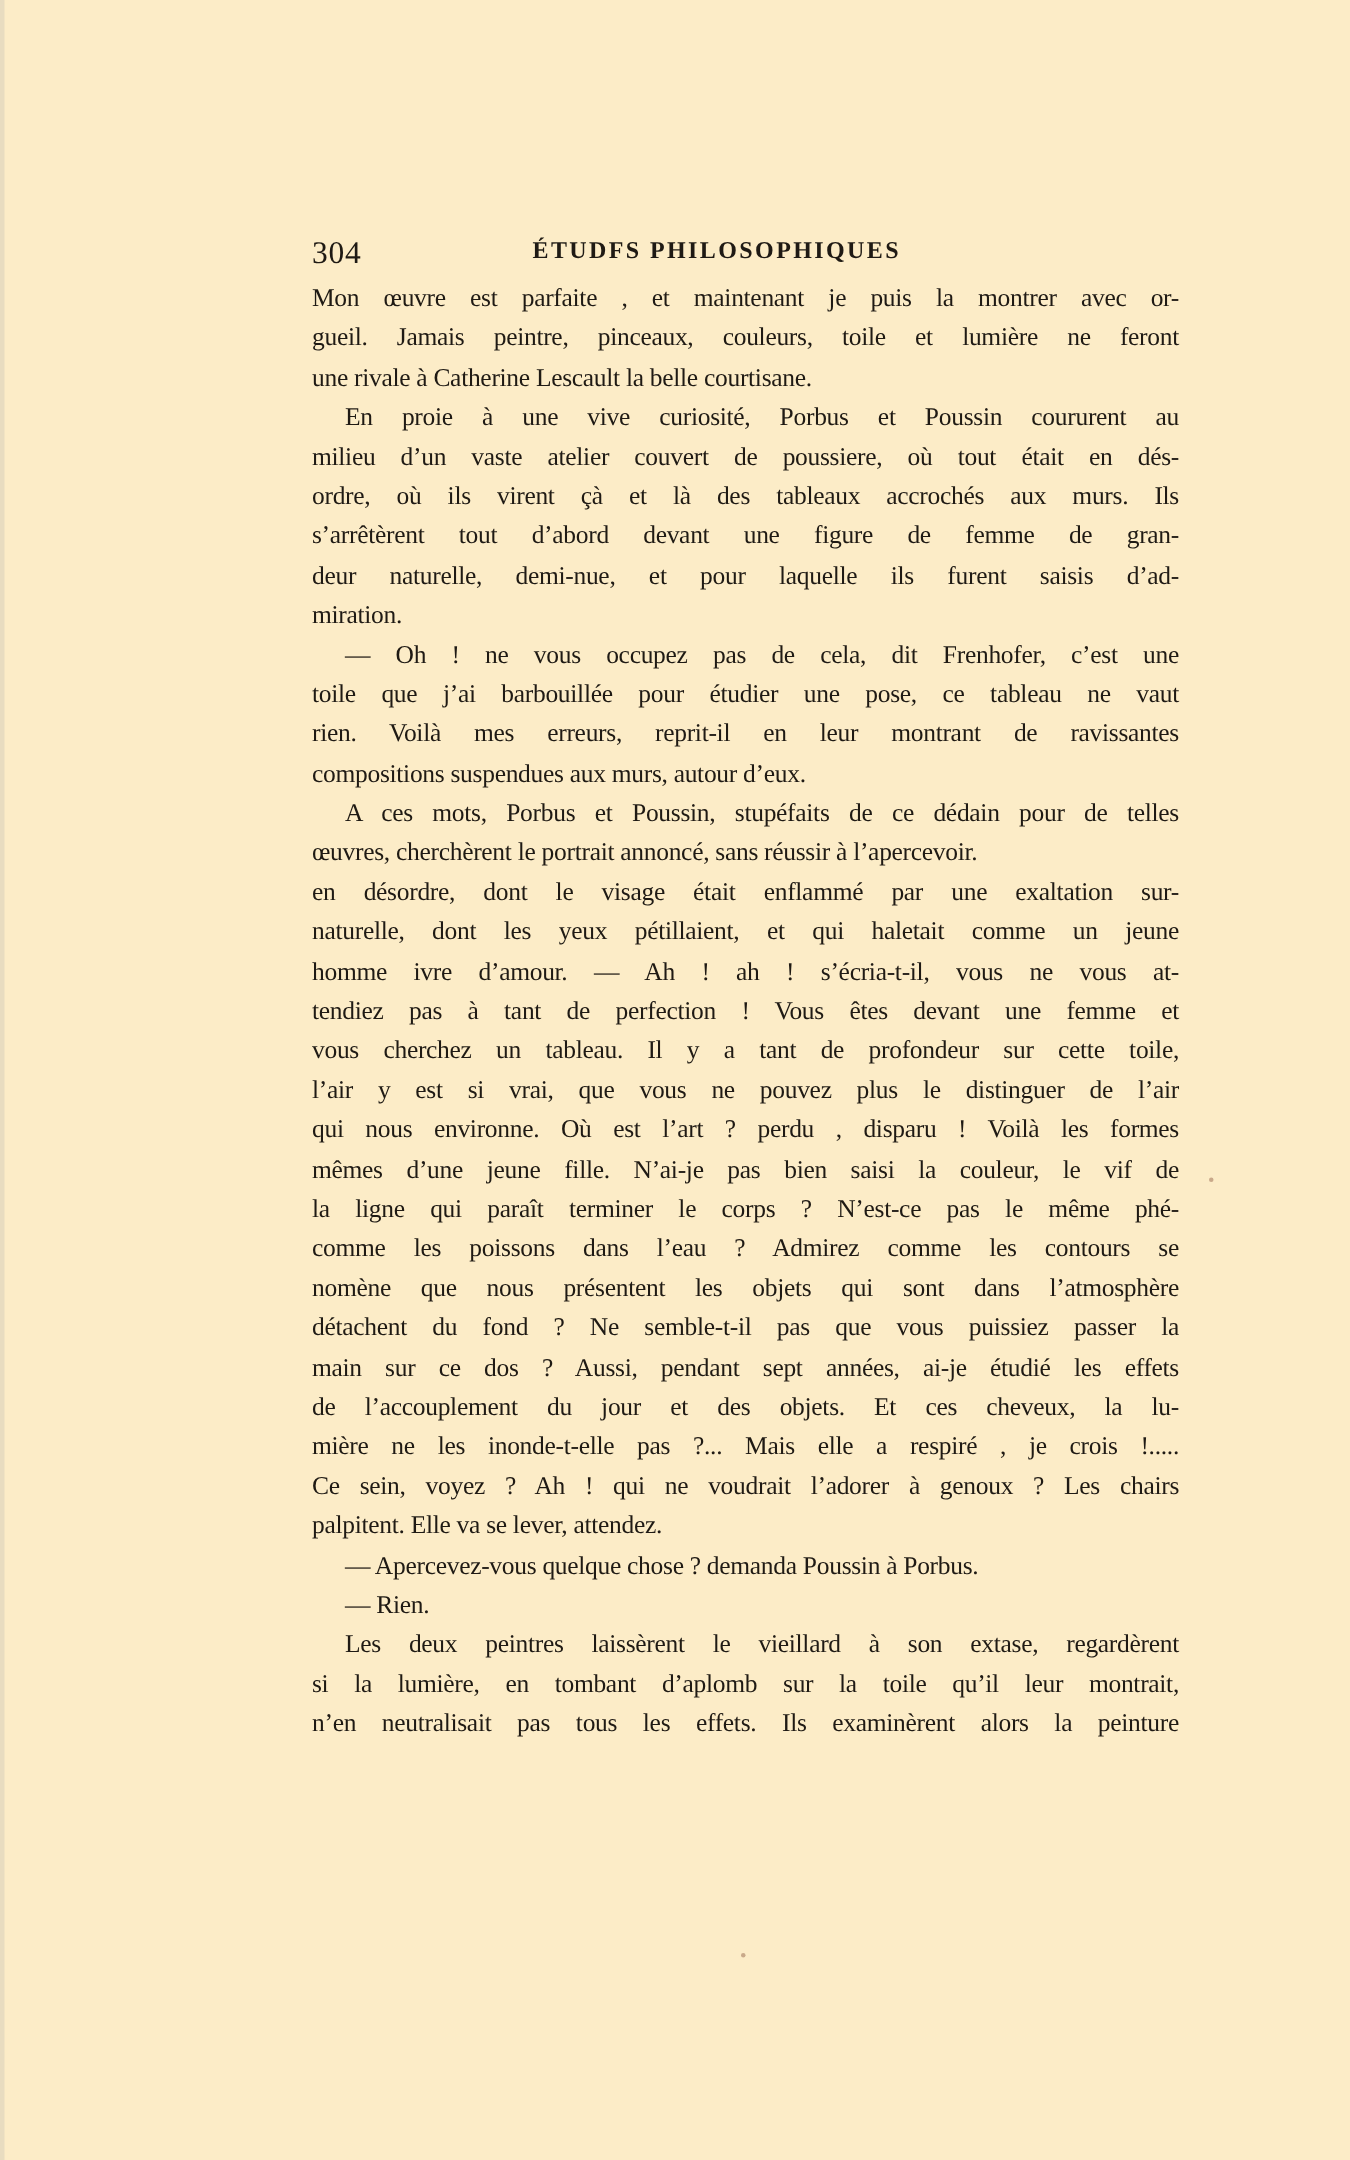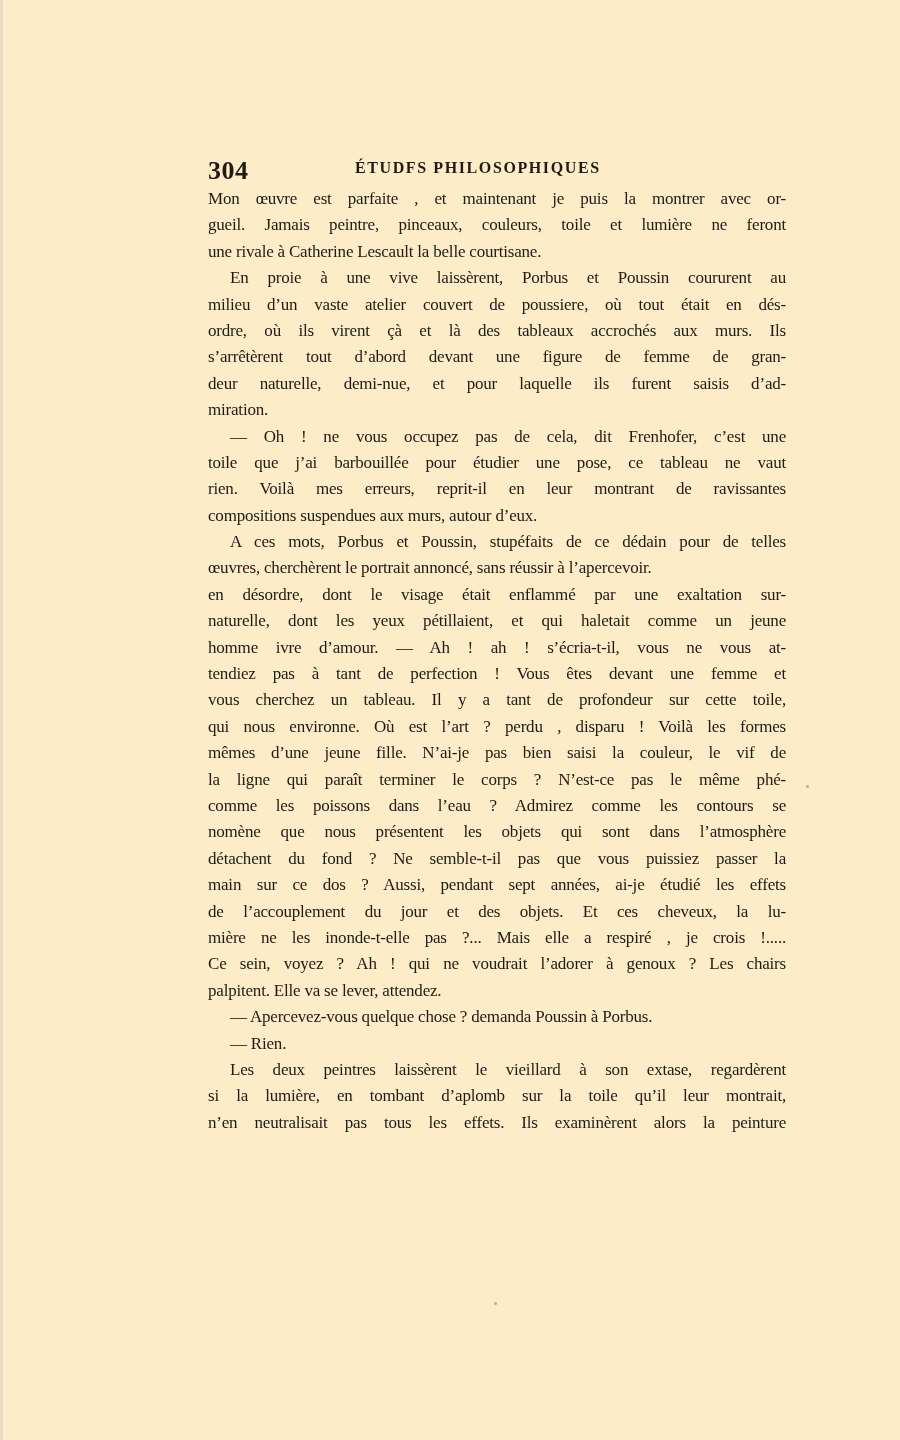--- a/index.html
+++ b/index.html
@@ -9,21 +9,21 @@
     font-family: "Liberation Serif", "DejaVu Serif", serif;
     color: #1f1a14;
     position: relative;
   }
   .page-edge { position: absolute; left: 0; top: 0; width: 3px; height: 1440px; background: #e8dcc0; }
   .header {
     position: absolute; left: 208px; top: 156px; width: 578px; height: 28px;
   }
   .page-number {
     position: absolute; left: 0; top: 0;
-    font-size: 26px; font-weight: bold; letter-spacing: 0.5px;
+    font-size: 21px; font-weight: normal; letter-spacing: 0.5px;
   }
   .running-title {
     position: absolute; left: 147px; top: 3px;
     font-size: 16px; font-weight: bold; letter-spacing: 1.6px;
   }
   .body-text {
     position: absolute; left: 208px; top: 186px; width: 578px;
   }
   .line {
     height: 26.4px; line-height: 26.4px;
@@ -45,21 +45,21 @@
   <span class="running-title">ÉTUDFS PHILOSOPHIQUES</span>
 </div>
 
 <div class="body-text" id="body-text">
     <div>
       <div class="line">Mon œuvre est parfaite , et maintenant je puis la montrer avec or-</div>
       <div class="line">gueil. Jamais peintre, pinceaux, couleurs, toile et lumière ne feront</div>
       <div class="line last">une rivale à Catherine Lescault la belle courtisane.</div>
     </div>
     <div>
-      <div class="line indent">En proie à une vive laissèrent, Porbus et Poussin coururent au</div>
+      <div class="line indent">En proie à une vive curiosité, Porbus et Poussin coururent au</div>
       <div class="line">milieu d’un vaste atelier couvert de poussiere, où tout était en dés-</div>
       <div class="line">ordre, où ils virent çà et là des tableaux accrochés aux murs. Ils</div>
       <div class="line">s’arrêtèrent tout d’abord devant une figure de femme de gran-</div>
       <div class="line">deur naturelle, demi-nue, et pour laquelle ils furent saisis d’ad-</div>
       <div class="line last">miration.</div>
     </div>
     <div>
       <div class="line indent">— Oh ! ne vous occupez pas de cela, dit Frenhofer, c’est une</div>
       <div class="line">toile que j’ai barbouillée pour étudier une pose, ce tableau ne vaut</div>
       <div class="line">rien. Voilà mes erreurs, reprit-il en leur montrant de ravissantes</div>
@@ -68,20 +68,21 @@
     <div>
       <div class="line indent">A ces mots, Porbus et Poussin, stupéfaits de ce dédain pour de telles</div>
       <div class="line last">œuvres, cherchèrent le portrait annoncé, sans réussir à l’apercevoir.</div>
     </div>
     <div>
       <div class="line">en désordre, dont le visage était enflammé par une exaltation sur-</div>
       <div class="line">naturelle, dont les yeux pétillaient, et qui haletait comme un jeune</div>
       <div class="line">homme ivre d’amour. — Ah ! ah ! s’écria-t-il, vous ne vous at-</div>
       <div class="line">tendiez pas à tant de perfection ! Vous êtes devant une femme et</div>
       <div class="line">vous cherchez un tableau. Il y a tant de profondeur sur cette toile,</div>
+      <div class="line">l’air y est si vrai, que vous ne pouvez plus le distinguer de l’air</div>
       <div class="line">qui nous environne. Où est l’art ? perdu , disparu ! Voilà les formes</div>
       <div class="line">mêmes d’une jeune fille. N’ai-je pas bien saisi la couleur, le vif de</div>
       <div class="line">la ligne qui paraît terminer le corps ? N’est-ce pas le même phé-</div>
       <div class="line">comme les poissons dans l’eau ? Admirez comme les contours se</div>
       <div class="line">nomène que nous présentent les objets qui sont dans l’atmosphère</div>
       <div class="line">détachent du fond ? Ne semble-t-il pas que vous puissiez passer la</div>
       <div class="line">main sur ce dos ? Aussi, pendant sept années, ai-je étudié les effets</div>
       <div class="line">de l’accouplement du jour et des objets. Et ces cheveux, la lu-</div>
       <div class="line">mière ne les inonde-t-elle pas ?... Mais elle a respiré , je crois !.....</div>
       <div class="line">Ce sein, voyez ? Ah ! qui ne voudrait l’adorer à genoux ? Les chairs</div>

